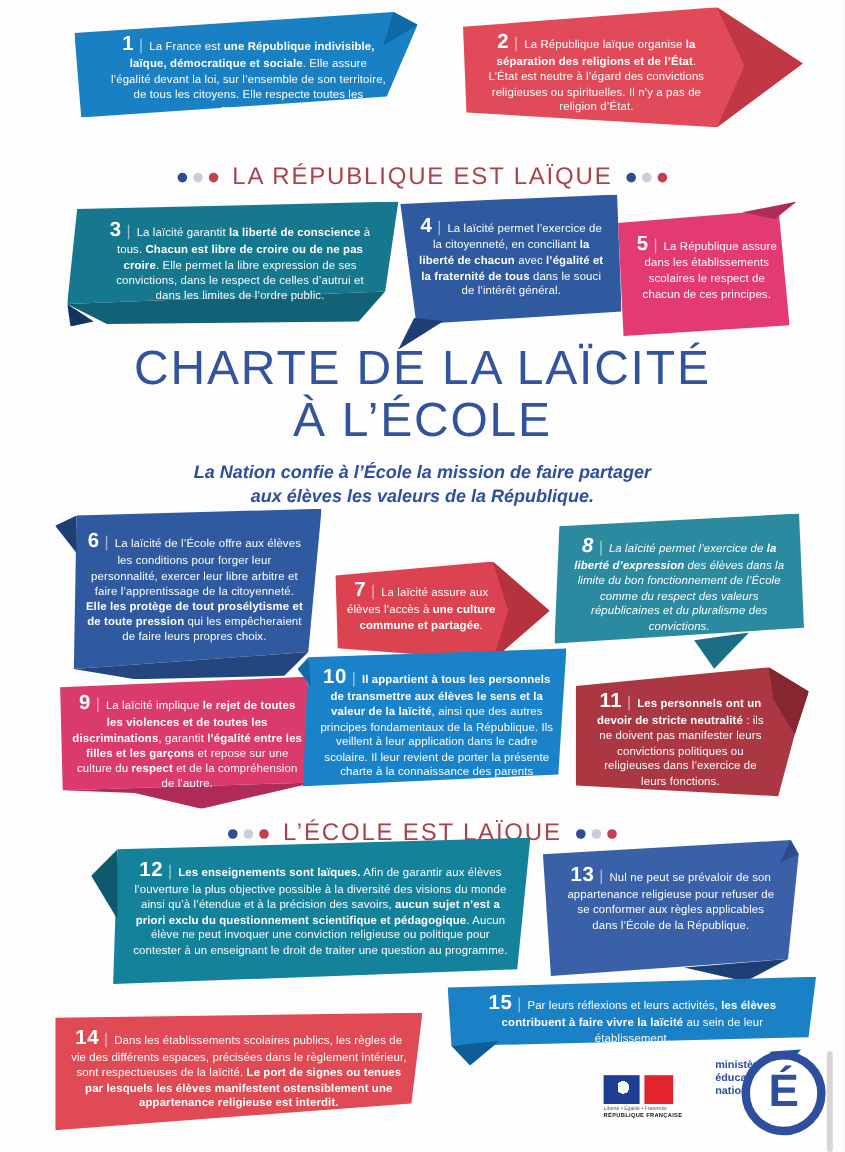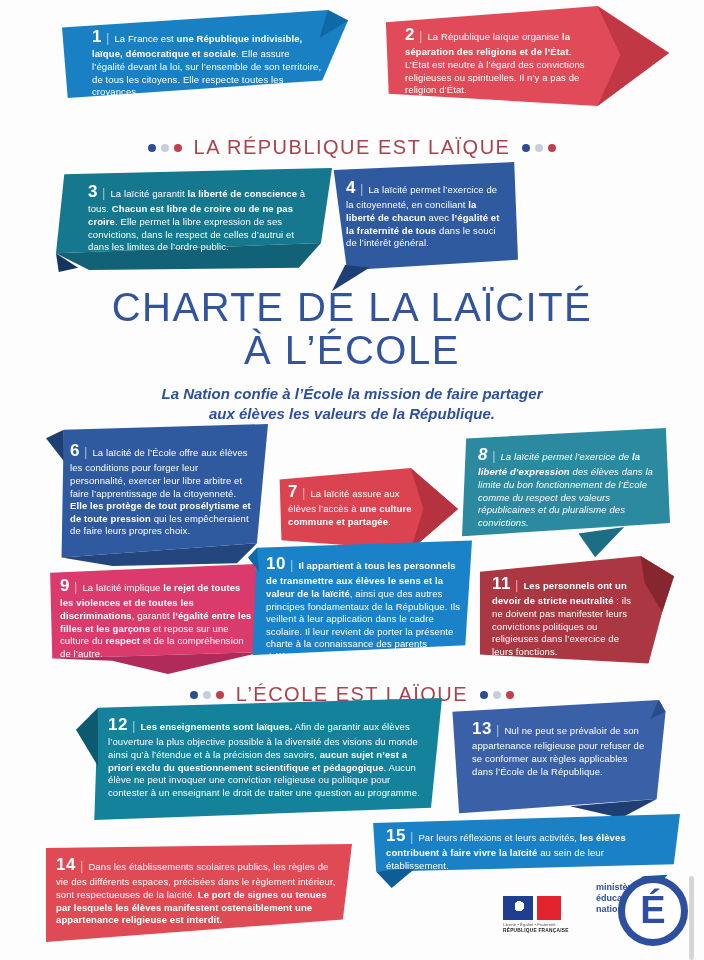--- a/index.html
+++ b/index.html
@@ -6,21 +6,21 @@
   .poster{
     position:relative;width:704px;height:960px;background:#fdfdfd;
     font-family:"Liberation Sans",sans-serif;overflow:hidden;margin:0 auto;
   }
   
   .banner{position:absolute;}
   .plate,.fold{position:absolute;inset:0;filter:drop-shadow(1px 3px 2px rgba(40,40,70,.25));}
   .fold{filter:none;}
   .txt{
     position:relative;z-index:3;margin:0;color:#fff;
-    font-size:9.5px;line-height:1.32;letter-spacing:.1px;
+    font-size:9.5px;line-height:1.32;letter-spacing:.1px;text-align:center;
   }
   .txt strong{font-weight:700;}
   .num{font-size:17px;font-weight:700;letter-spacing:.5px;}
   .bar{font-weight:400;opacity:.55;font-size:13px;margin:0 5px 0 4px;}
 
   .b1{left:62px;top:10px;width:286px;height:88px;}
   .b1 .plate{background:#1a80c4;clip-path:polygon(0 20%,93% 0,100% 12%,91% 80%,2% 100%);}
   .b1 .fa{background:#0f69a6;clip-path:polygon(93% 0,100% 12%,90% 32%);}
   .b1 .txt{padding:16px 26px 0 30px;}
 
@@ -176,20 +176,25 @@
     <div class="fold fb"></div>
     <p class="txt"><span class="num">3</span><span class="bar">|</span><span><span>La laïcité garantit </span><strong>la liberté de conscience</strong><span> à tous. </span><strong>Chacun est libre de croire ou de ne pas croire</strong><span>. Elle permet la libre expression de ses convictions, dans le respect de celles d’autrui et dans les limites de l’ordre public.</span></span></p>
   </div>
 
   <div class="banner b4">
     <div class="plate"></div>
     <div class="fold fa"></div>
     <p class="txt"><span class="num">4</span><span class="bar">|</span><span><span>La laïcité permet l’exercice de la citoyenneté, en conciliant </span><strong>la liberté de chacun</strong><span> avec </span><strong>l’égalité et la fraternité de tous</strong><span> dans le souci de l’intérêt général.</span></span></p>
   </div>
 
+  <div class="banner b5">
+    <div class="plate"></div>
+    <div class="fold fa"></div>
+    <p class="txt"><span class="num">5</span><span class="bar">|</span><span><span>La République assure dans les établissements scolaires le respect de chacun de ces principes.</span></span></p>
+  </div>
 
   <div class="main-title">
     <div>CHARTE DE LA LAÏCITÉ</div>
     <div>À L’ÉCOLE</div>
   </div>
   <div class="subtitle">
     <div>La Nation confie à l’École la mission de faire partager</div>
     <div>aux élèves les valeurs de la République.</div>
   </div>
 

